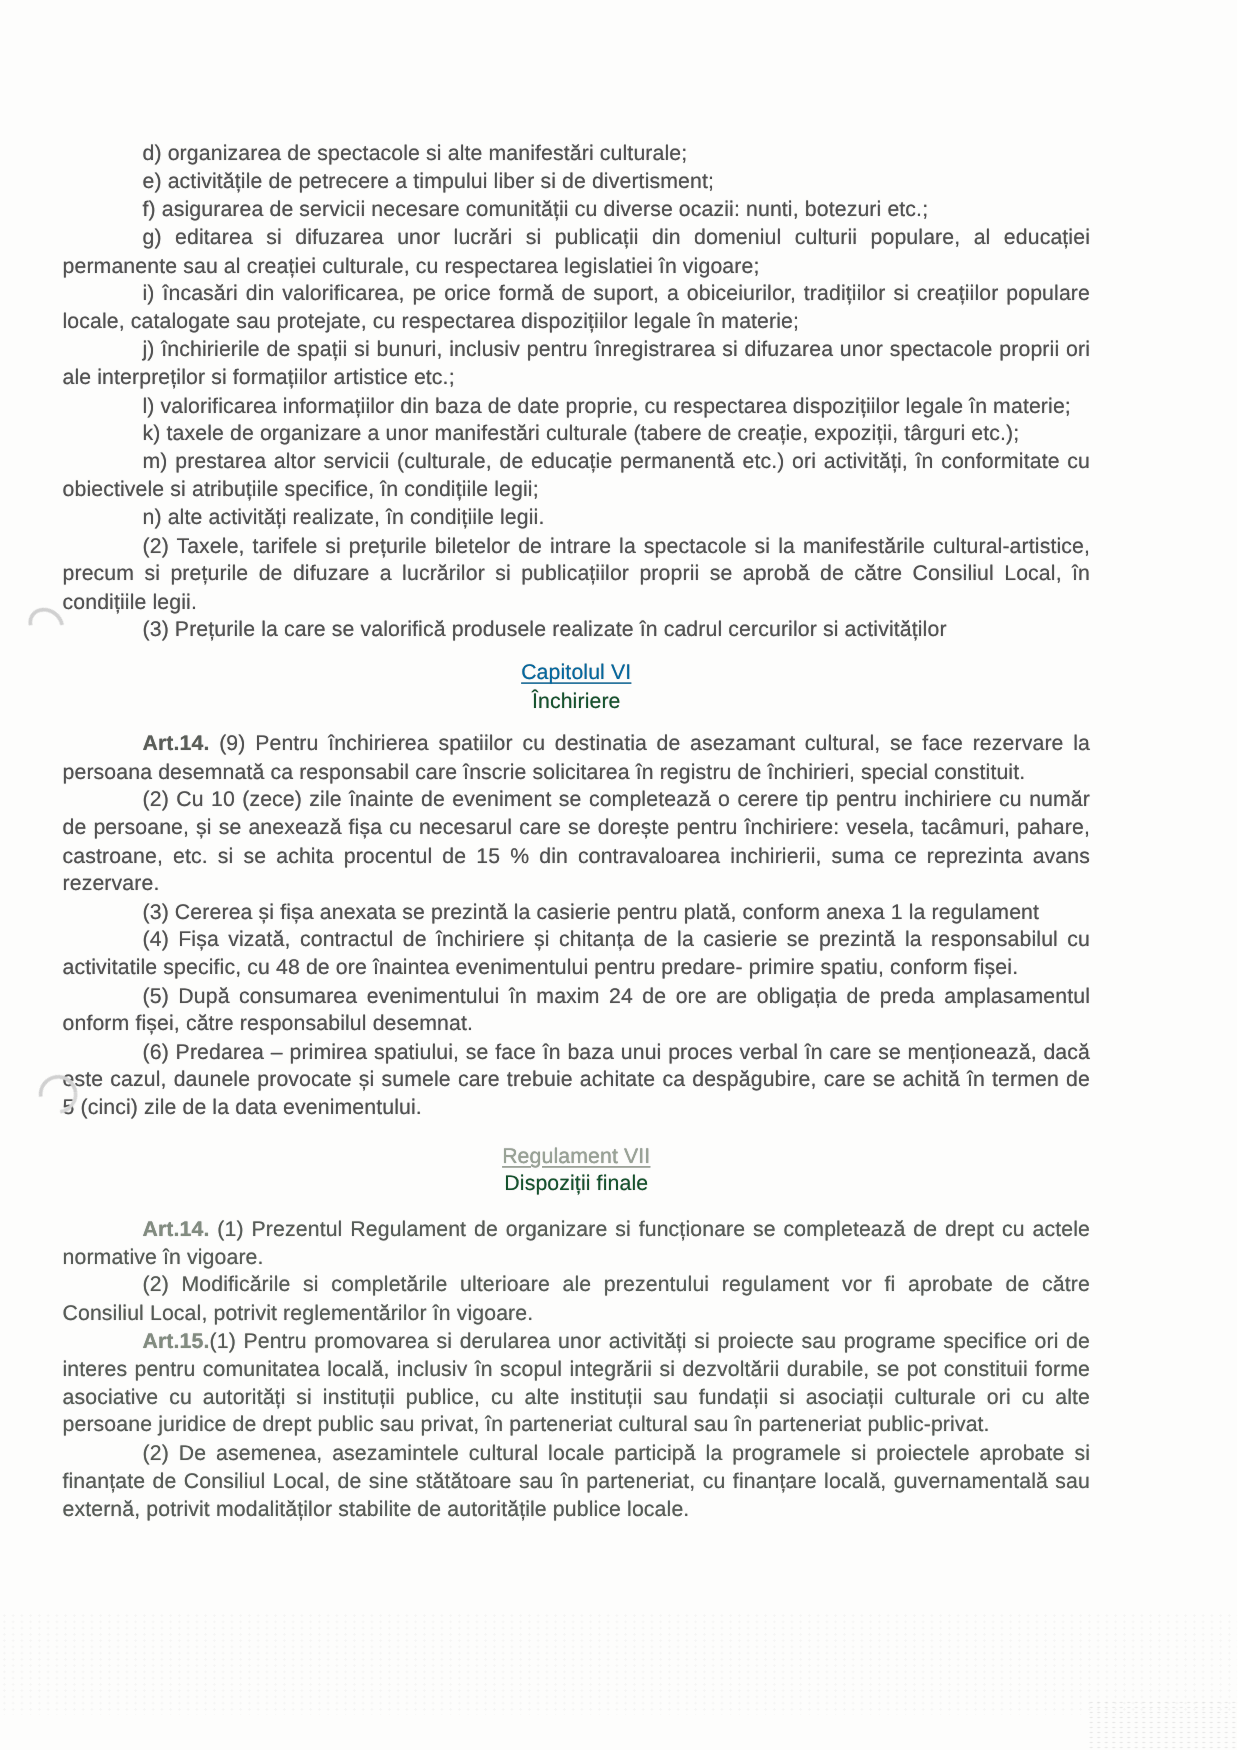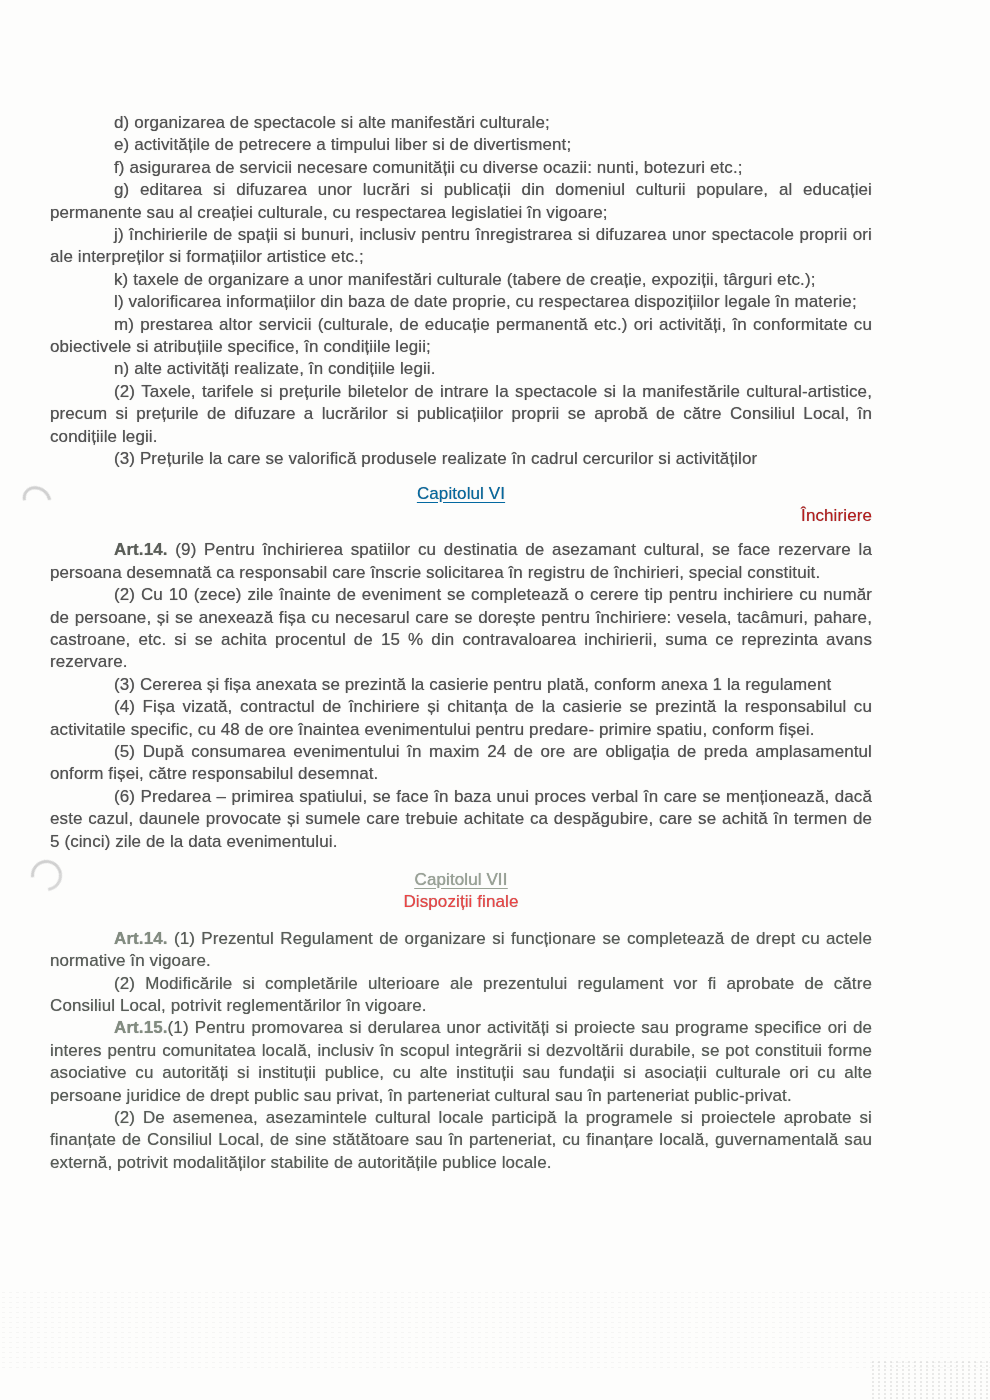--- a/index.html
+++ b/index.html
@@ -12,24 +12,24 @@
     position:absolute; left:50px; top:112px; width:822px;
     font-size:17px; line-height:22.4px; color:#525252;
     text-align:justify;
     text-shadow:0 0 0.7px rgba(90,90,90,0.75);
     letter-spacing:0.1px;
   }
   .content p { margin:0; text-indent:64px; }
   .heading { text-align:center; text-indent:0 !important; }
   .heading .underlined { text-decoration:underline; text-underline-offset:3px; }
   .ch6-title { margin-top:12px !important; color:#0369a1; }
-  .ch6-sub   { color:#b91c1c;text-align:right; }
+  .ch6-sub   { color:#14532d; }
   .ch6-first { margin-top:12px !important; }
   .ch7-title { margin-top:16px !important; color:#99a396; }
-  .ch7-sub   { color:#ef4444; }
+  .ch7-sub   { color:#14532d; }
   .ch7-first { margin-top:14px !important; }
   .ch7-text  { color:#575c57; }
   .art-label { font-weight:bold; color:#5a5e58; }
   .art-label-green { font-weight:600; color:#828c80; }
   .scan-arc {
     position:absolute; border:3px solid #d0d0d0; border-radius:50%;
     border-bottom-color:transparent; border-right-color:transparent;
     filter:blur(0.6px); transform:rotate(38deg);
   }
   .arc-1 { left:22px; top:487px; width:24px; height:20px; }
@@ -49,39 +49,40 @@
 <body>
 
 <div class="page">
 
   <div class="content">
 
     <p>d) organizarea de spectacole si alte manifestări culturale;</p>
     <p>e) activitățile de petrecere a timpului liber si de divertisment;</p>
     <p>f) asigurarea de servicii necesare comunității cu diverse ocazii: nunti, botezuri etc.;</p>
     <p>g) editarea si difuzarea unor lucrări si publicații din domeniul culturii populare, al educației permanente sau al creației culturale, cu respectarea legislatiei în vigoare;</p>
+    <p>i) încasări din valorificarea, pe orice formă de suport, a obiceiurilor, tradițiilor si creațiilor populare locale, catalogate sau protejate, cu respectarea dispozițiilor legale în materie;</p>
     <p>j) închirierile de spații si bunuri, inclusiv pentru înregistrarea si difuzarea unor spectacole proprii ori ale interpreților si formațiilor artistice etc.;</p>
+    <p>l) valorificarea informațiilor din baza de date proprie, cu respectarea dispozițiilor legale în materie;</p>
     <p>k) taxele de organizare a unor manifestări culturale (tabere de creație, expoziții, târguri etc.);</p>
-    <p>l) valorificarea informațiilor din baza de date proprie, cu respectarea dispozițiilor legale în materie;</p>
     <p>m) prestarea altor servicii (culturale, de educație permanentă etc.) ori activități, în conformitate cu obiectivele si atribuțiile specifice, în condițiile legii;</p>
     <p>n) alte activități realizate, în condițiile legii.</p>
     <p>(2) Taxele, tarifele si prețurile biletelor de intrare la spectacole si la manifestările cultural-artistice, precum si prețurile de difuzare a lucrărilor si publicațiilor proprii se aprobă de către Consiliul Local, în condițiile legii.</p>
     <p>(3) Prețurile la care se valorifică produsele realizate în cadrul cercurilor si activităților</p>
 
     <p class="heading ch6-title"><span class="underlined">Capitolul VI</span></p>
     <p class="heading ch6-sub">Închiriere</p>
 
     <p class="ch6-first"><span class="art-label">Art.14.</span><span> (9) Pentru închirierea spatiilor cu destinatia de asezamant cultural, se face rezervare la persoana desemnată ca responsabil care înscrie solicitarea în registru de închirieri, special constituit.</span></p>
     <p>(2) Cu 10 (zece) zile înainte de eveniment se completează o cerere tip pentru inchiriere cu număr de persoane, și se anexează fișa cu necesarul care se dorește pentru închiriere: vesela, tacâmuri, pahare, castroane, etc. si se achita procentul de 15 % din contravaloarea inchirierii, suma ce reprezinta avans rezervare.</p>
     <p>(3) Cererea și fișa anexata se prezintă la casierie pentru plată, conform anexa 1 la regulament</p>
     <p>(4) Fișa vizată, contractul de închiriere și chitanța de la casierie se prezintă la responsabilul cu activitatile specific, cu 48 de ore înaintea evenimentului pentru predare- primire spatiu, conform fișei.</p>
     <p>(5) După consumarea evenimentului în maxim 24 de ore are obligația de preda amplasamentul onform fișei, către responsabilul desemnat.</p>
     <p>(6) Predarea – primirea spatiului, se face în baza unui proces verbal în care se menționează, dacă este cazul, daunele provocate și sumele care trebuie achitate ca despăgubire, care se achită în termen de 5 (cinci) zile de la data evenimentului.</p>
 
-    <p class="heading ch7-title"><span class="underlined">Capitolul VII</span></p>
+    <p class="heading ch7-title"><span class="underlined">Regulament VII</span></p>
     <p class="heading ch7-sub">Dispoziții finale</p>
 
     <p class="ch7-first ch7-text"><span class="art-label-green">Art.14.</span><span> (1) Prezentul Regulament de organizare si funcționare se completează de drept cu actele normative în vigoare.</span></p>
     <p class="ch7-text">(2) Modificările si completările ulterioare ale prezentului regulament vor fi aprobate de către Consiliul Local, potrivit reglementărilor în vigoare.</p>
     <p class="ch7-text"><span class="art-label-green">Art.15.</span><span>(1) Pentru promovarea si derularea unor activități si proiecte sau programe specifice ori de interes pentru comunitatea locală, inclusiv în scopul integrării si dezvoltării durabile, se pot constituii forme asociative cu autorități si instituții publice, cu alte instituții sau fundații si asociații culturale ori cu alte persoane juridice de drept public sau privat, în parteneriat cultural sau în parteneriat public-privat.</span></p>
     <p class="ch7-text">(2) De asemenea, asezamintele cultural locale participă la programele si proiectele aprobate si finanțate de Consiliul Local, de sine stătătoare sau în parteneriat, cu finanțare locală, guvernamentală sau externă, potrivit modalităților stabilite de autoritățile publice locale.</p>
 
   </div>
 
   <div class="scan-arc arc-1"></div>

